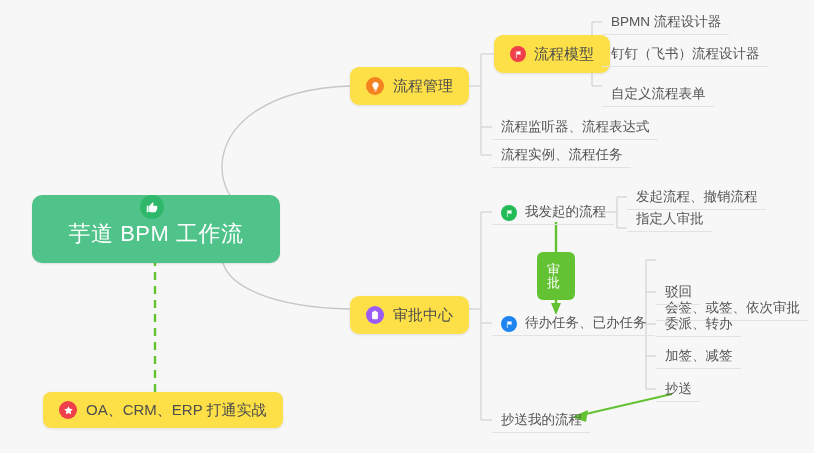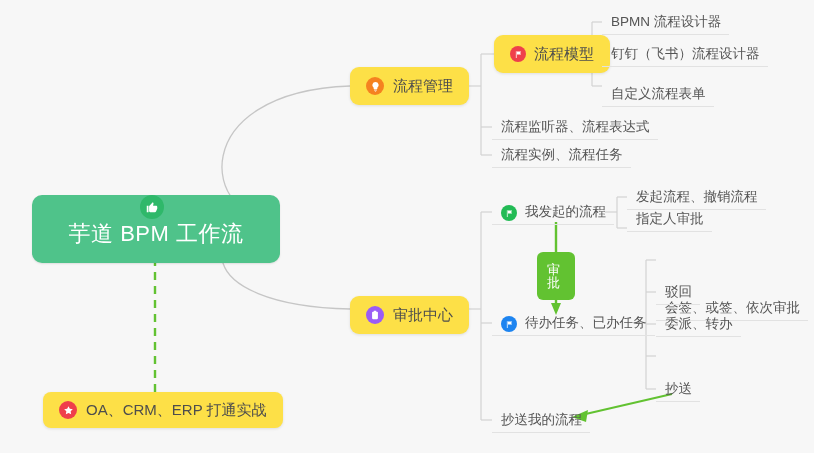--- a/index.html
+++ b/index.html
@@ -192,20 +192,23 @@
 
   <div class="node leaf" style="left:656px;top:247px;margin-top:48px;">
     <span class="lbl">会签、或签、依次审批</span>
   </div>
   <div class="node leaf" style="left:656px;top:279px;">
     <span class="lbl">驳回</span>
   </div>
   <div class="node leaf" style="left:656px;top:311px;">
     <span class="lbl">委派、转办</span>
   </div>
+  <div class="node leaf" style="left:656px;top:343px;">
+    <span class="lbl">加签、减签</span>
+  </div>
   <div class="node leaf" style="left:656px;top:376px;">
     <span class="lbl">抄送</span>
   </div>
 
   <div class="node leaf" style="left:492px;top:407px;">
     <span class="lbl">抄送我的流程</span>
   </div>
 
   <div class="pill" style="left:537px;top:252px;width:38px;height:48px;box-sizing:border-box;">
     <span class="lbl">审批</span>

